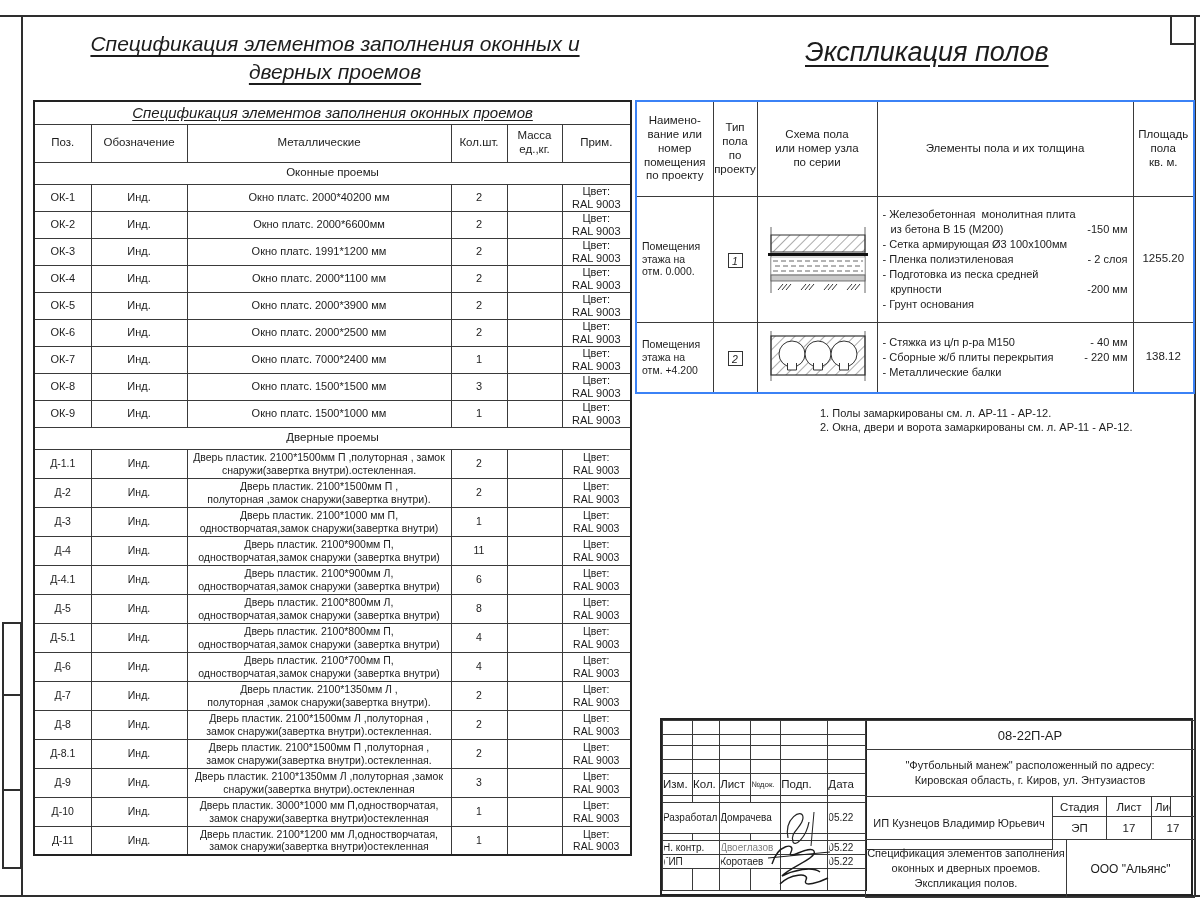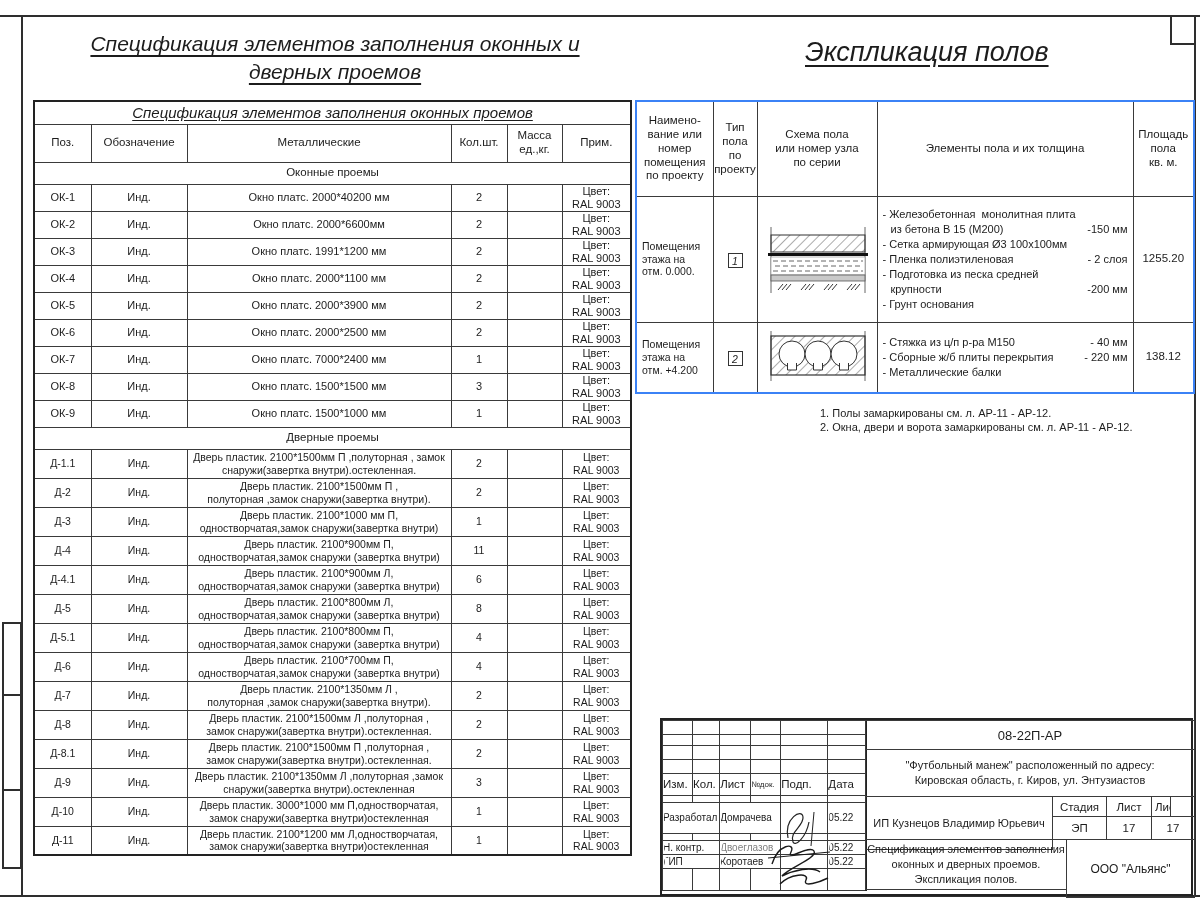--- a/index.html
+++ b/index.html
@@ -584,19 +584,19 @@
     <div class="tb-cell" style="left:203px;top:0;width:330px;height:30px;font-size:13px;">08-22П-АР</div>
     <div class="tb-cell preline" style="left:203px;top:29px;width:330px;height:48px;font-size:11px;line-height:1.35;">"Футбольный манеж" расположенный по адресу:
 Кировская область, г. Киров, ул. Энтузиастов</div>
     <div class="tb-cell" style="left:203px;top:76px;width:188px;height:54px;font-size:11px;">ИП Кузнецов Владимир Юрьевич</div>
     <div class="tb-cell" style="left:390px;top:76px;width:55px;height:21px;font-size:11.5px;">Стадия</div>
     <div class="tb-cell" style="left:444px;top:76px;width:46px;height:21px;font-size:11.5px;">Лист</div>
     <div class="tb-cell" style="left:489px;top:76px;width:20px;height:21px;font-size:11.5px;white-space:nowrap;justify-content:flex-start;padding-left:3px;">Листов</div>
     <div class="tb-cell" style="left:390px;top:96px;width:55px;height:24px;font-size:11.5px;">ЭП</div>
     <div class="tb-cell" style="left:444px;top:96px;width:46px;height:24px;font-size:11.5px;">17</div>
     <div class="tb-cell" style="left:489px;top:96px;width:44px;height:24px;font-size:11.5px;">17</div>
-    <div class="tb-cell preline" style="left:203px;top:119px;width:202px;height:51px;font-size:11px;line-height:1.35;">Спецификация элементов заполнения
+    <div class="tb-cell preline" style="left:203px;top:119px;width:202px;height:59px;font-size:11px;line-height:1.35;">Спецификация элементов заполнения
 оконных и дверных проемов.
 Экспликация полов.</div>
     <div class="tb-cell" style="left:404px;top:119px;width:129px;height:59px;font-size:12px;">ООО "Альянс"</div>
   </div>
 
 </div>
 
 </body></html>

